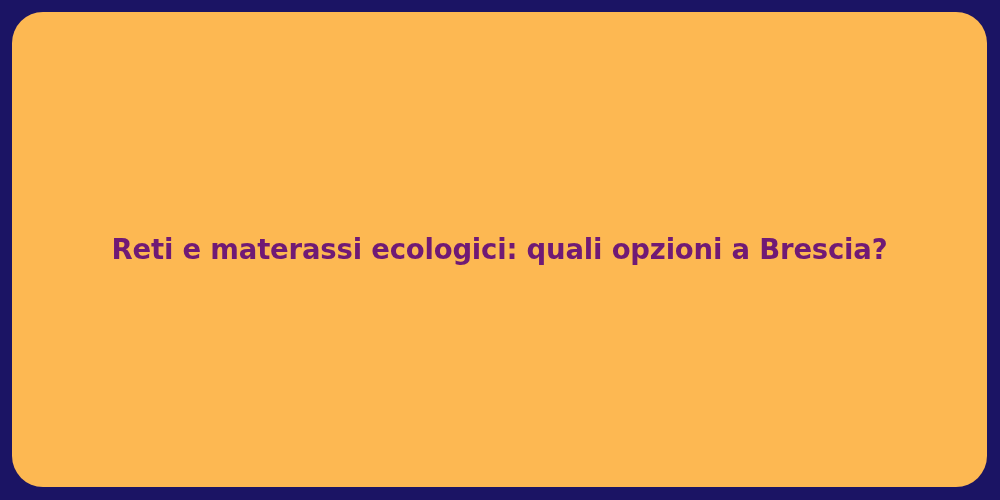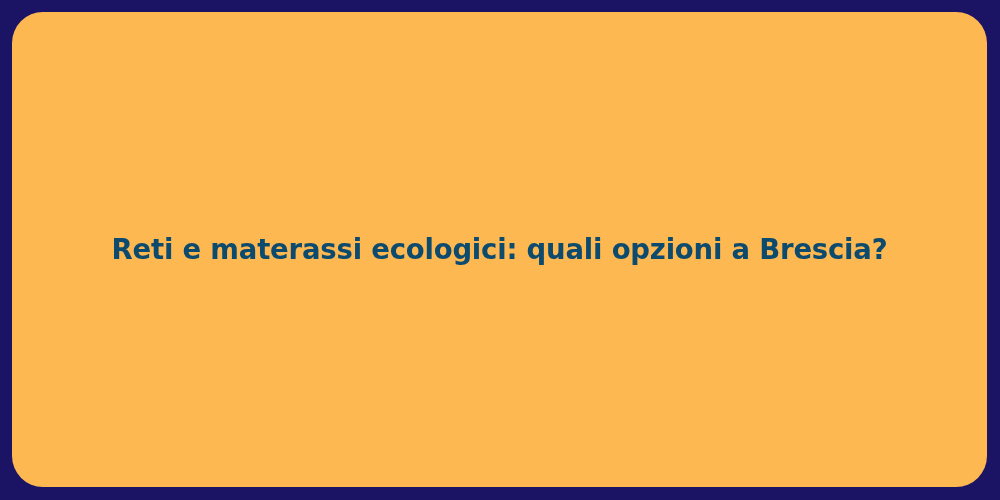--- a/index.html
+++ b/index.html
@@ -41,21 +41,21 @@
 
   .panel-inner {
     width: 100%;
     padding: 0 40px;
     box-sizing: border-box;
     text-align: center;
   }
 
   .headline {
     margin: 0;
-    color: #0c4a6e;
+    color: #701a75;
     font-family: "DejaVu Sans", "Liberation Sans", sans-serif;
     font-weight: 700;
     font-size: 27.5px;
     line-height: 1.35;
     letter-spacing: -0.2px;
     text-align: center;
     white-space: nowrap;
   }
 </style>
 </head>

